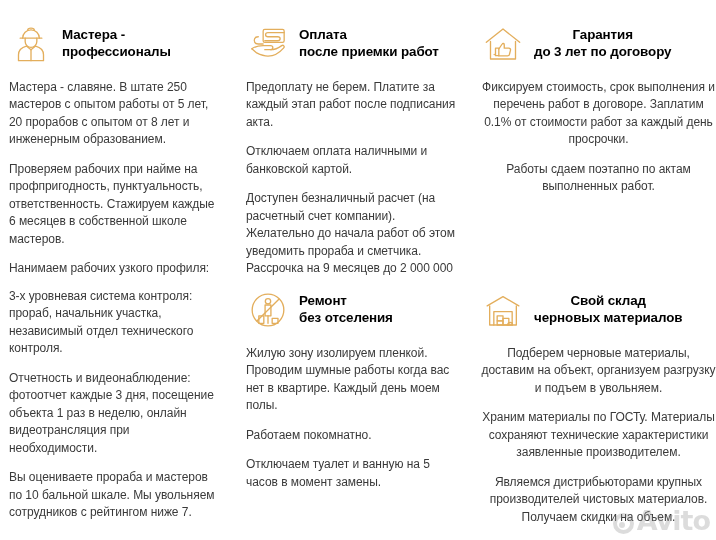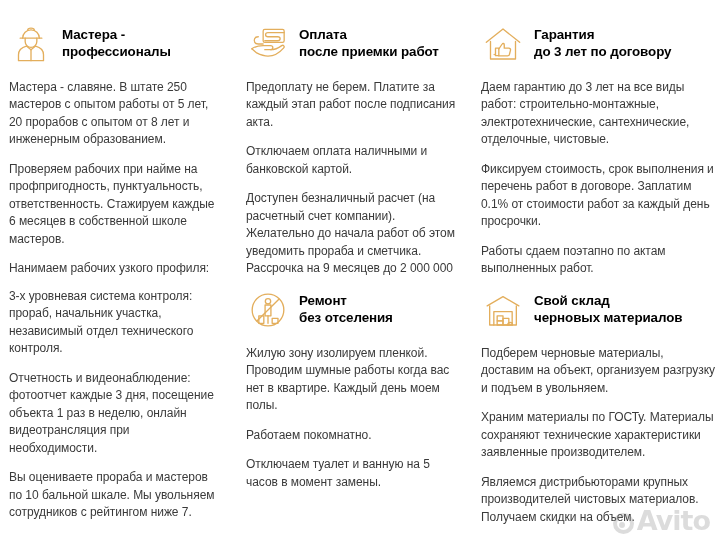--- a/index.html
+++ b/index.html
@@ -26,21 +26,21 @@
     padding: 0;
   }
 
   .card {
     padding: 22px 16px 0 9px;
     position: relative;
     overflow: hidden;
   }
 
   .card.col2 { padding-left: 11px; padding-right: 14px; }
-  .card.col3 { padding-left: 11px; padding-right: 0; }
+  .card.col3 { padding-left: 11px; padding-right: 0; text-align: center; }
 
   .card.row2 { padding-top: 10px; }
 
   .card-head {
     display: flex;
     align-items: center;
     gap: 9px;
     margin-bottom: 13px;
     min-height: 44px;
   }
@@ -165,21 +165,20 @@
           <path d="M9 21v21h30V21"></path>
           <path d="M19 38v-9h-4v9z"></path>
           <path d="M19 30l4-6c.6-1 2.5-.8 2.5.8V29h5.5c1.4 0 2.3 1.2 2 2.4l-1.3 5.2c-.3 1-1.2 1.7-2.3 1.7H19"></path>
           <circle cx="13.5" cy="36.5" r="0.9" fill="#e3ae5c" stroke="none"></circle>
         </svg>
       </span>
       <div class="card-title">Гарантия
 до 3 лет по договору</div>
     </div>
     <div class="card-body">
-      <p>Даем гарантию до 3 лет на все виды работ: строительно-монтажные, электротехнические, сантехнические, отделочные, чистовые.</p>
       <p>Фиксируем стоимость, срок выполнения и перечень работ в договоре. Заплатим 0.1% от стоимости работ за каждый день просрочки.</p>
       <p>Работы сдаем поэтапно по актам выполненных работ.</p>
     </div>
   </div>
 
   <div class="card col1 row2">
     <div class="card-body">
       <p>3-х уровневая система контроля: прораб, начальник участка, независимый отдел технического контроля.</p>
       <p>Отчетность и видеонаблюдение: фотоотчет каждые 3 дня, посещение объекта 1 раз в неделю, онлайн видеотрансляция при необходимости.</p>
       <p>Вы оцениваете прораба и мастеров по 10 бальной шкале. Мы увольняем сотрудников с рейтингом ниже 7.</p>

